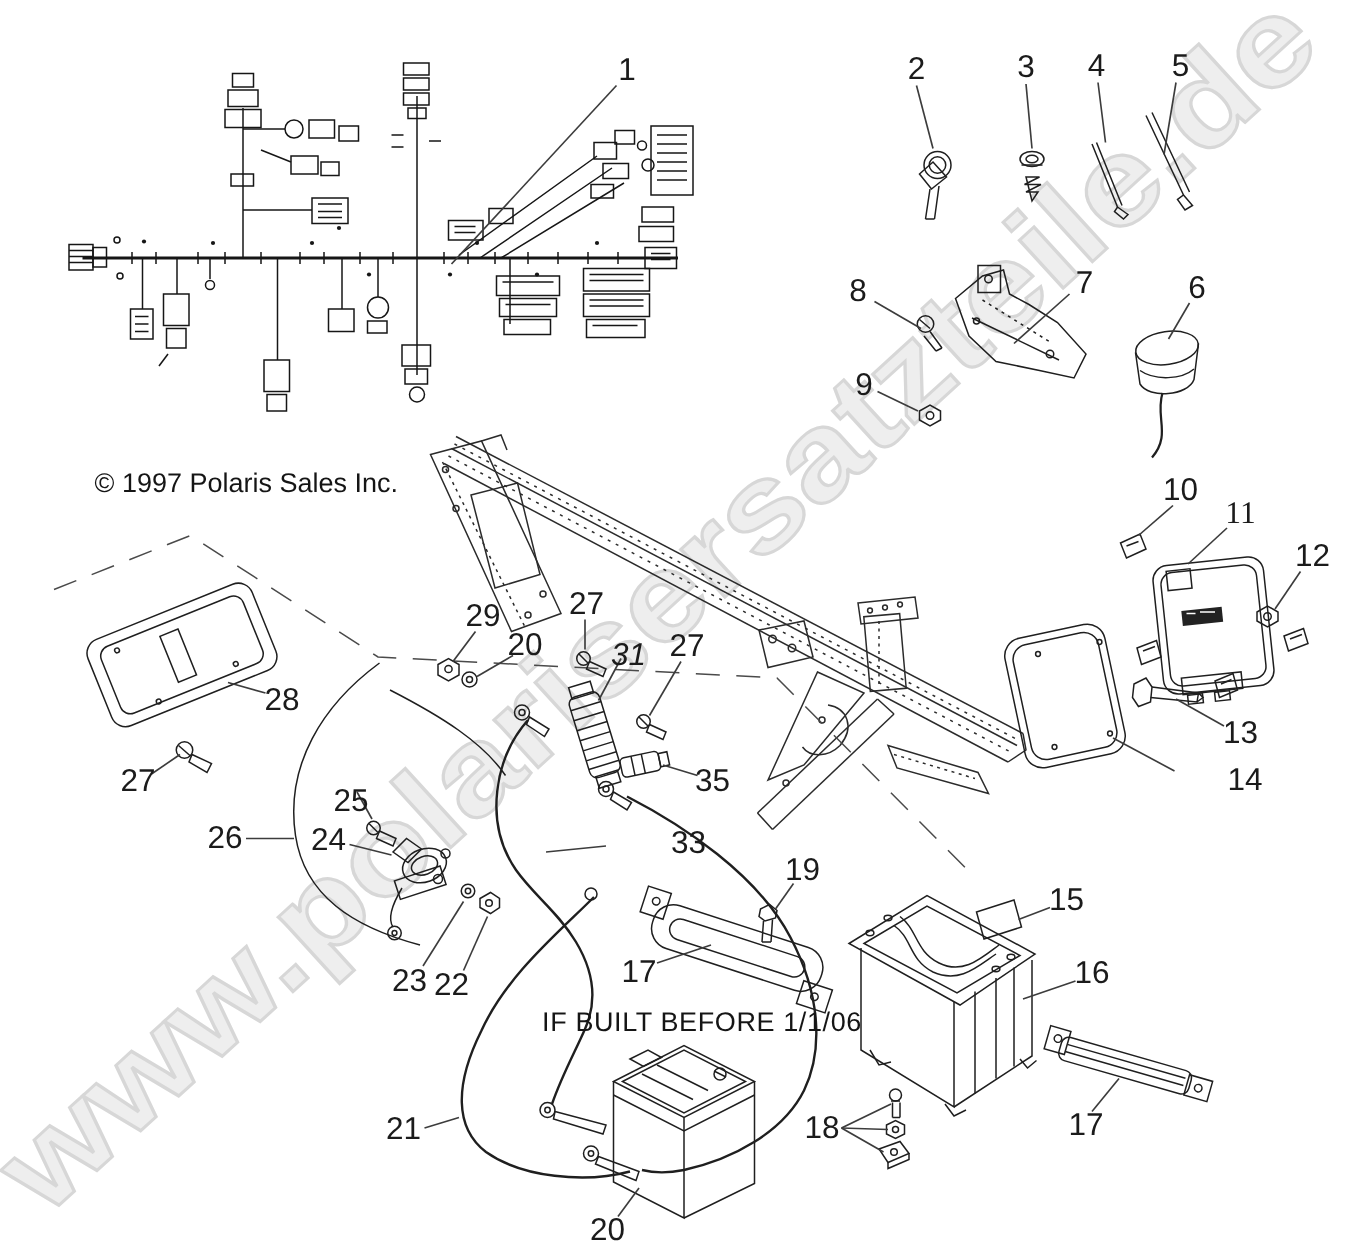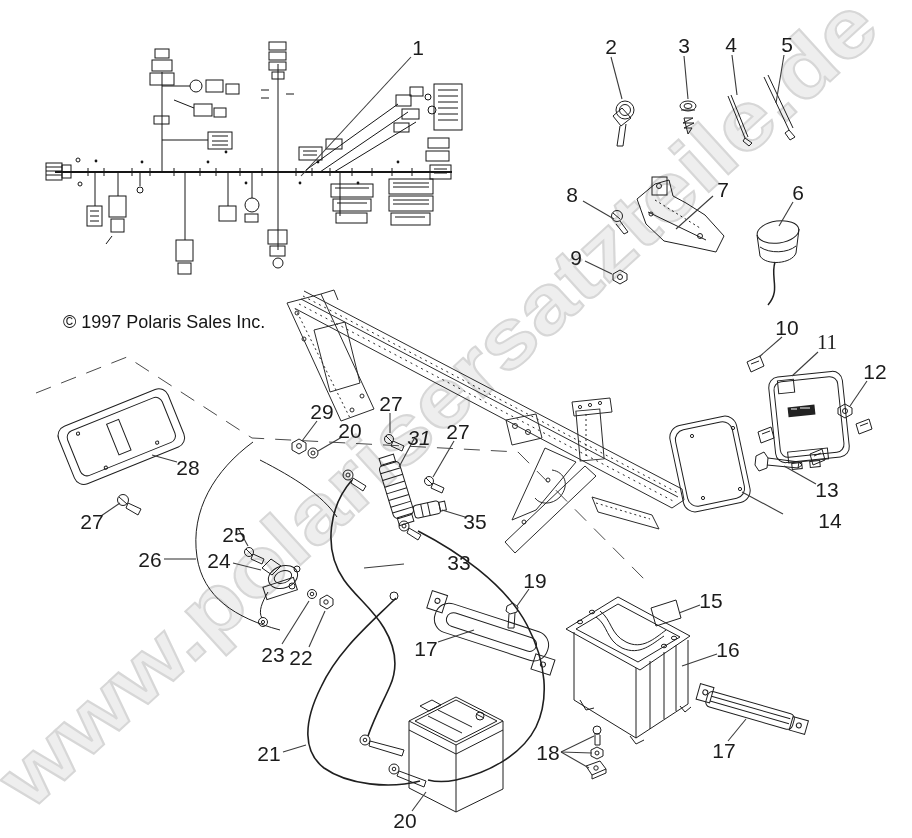--- a/index.html
+++ b/index.html
@@ -455,14 +455,15 @@
       <div class="co" style="left: 458px; top: 431px;">27</div>
       <div class="co" style="left: 188px; top: 467px;">28</div>
       <div class="co" style="left: 322px; top: 411px;">29</div>
       <div class="co" style="left: 350px; top: 430px;">20</div>
       <div class="co" style="left: 419px; top: 437px; font-style: italic;">31</div>
       <div class="co" style="left: 475px; top: 521px;">35</div>
       <div class="co" style="left: 416px; top: 562px; margin-left: 43px;">33</div>
     </div>
 
 <div class="copy">© 1997 Polaris Sales Inc.</div>
+<div class="note" style="left:468px;top:682px">IF BUILT BEFORE 1/1/06</div>
 
 </div>
 
 </body></html>

